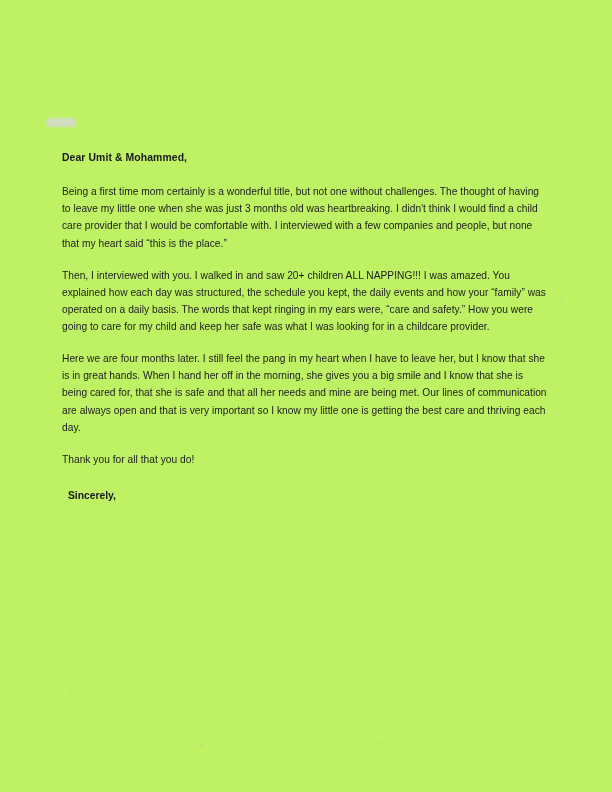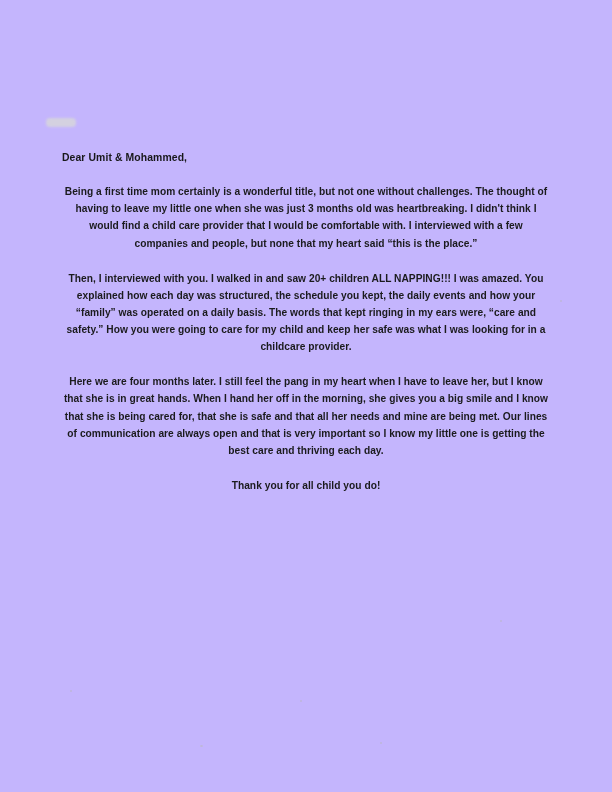--- a/index.html
+++ b/index.html
@@ -11,21 +11,21 @@
     width: 612px;
     height: 792px;
     font-family: "Liberation Sans", sans-serif;
     color: #18181a;
     position: relative;
     overflow: hidden;
   }
   .page {
     position: absolute;
     inset: 0;
-    background: #c4b5fd;
+    background: #bef264;
     padding-left: 17px;
   }
   
   .speckle {
     position: absolute;
     background: #b9b9bb;
     border-radius: 50%;
     opacity: .55;
   }
   .letter {
@@ -36,24 +36,24 @@
   }
   .salutation {
     font-size: 10.4px;
     font-weight: 700;
     letter-spacing: .1px;
     margin: 0 0 18px 0;
     line-height: 1.45;
   }
   .para {
     font-size: 10.2px;
-    font-weight: 700;
+    font-weight: 400;
     line-height: 1.68;
-    margin: 18px 0 15px 0;
-    text-align: center;
+    margin: 12px 0 15px 0;
+    text-align: left;
     letter-spacing: .03px;
     color: #1b1b1d;
   }
   .closing {
     font-size: 10.3px;
     font-weight: 700;
     margin: 20px 0 0 6px;
     line-height: 1.5;
   }
   .sig-block {
@@ -110,18 +110,19 @@
   <div class="speckle" style="left:70px;top:690px;width:2px;height:2px;"></div>
   <div class="speckle" style="left:300px;top:700px;width:2px;height:2px;"></div>
 
   <div class="letter">
 
     <p class="salutation">Dear Umit &amp; Mohammed,</p>
 
     <p class="para">Being a first time mom certainly is a wonderful title, but not one without challenges.  The thought of having to leave my little one when she was just 3 months old was heartbreaking.  I didn't think I would find a child care provider that I would be comfortable with.  I interviewed with a few companies and people, but none that my heart said “this is the place.”</p>
     <p class="para">Then, I interviewed with you.  I walked in and saw 20+ children ALL NAPPING!!!  I was amazed.  You explained how each day was structured, the schedule you kept, the daily events and how your “family” was operated on a daily basis.  The words that kept ringing in my ears were, “care and safety.”  How you were going to care for my child and keep her safe was what I was looking for in a childcare provider.</p>
     <p class="para">Here we are four months later.  I still feel the pang in my heart when I have to leave her, but I know that she is in great hands.  When I hand her off in the morning, she gives you a big smile and I know that she is being cared for, that she is safe and that all her needs and mine are being met.  Our lines of communication are always open and that is very important so I know my little one is getting the best care and thriving each day.</p>
-    <p class="para">Thank you for all child you do!</p>
+    <p class="para">Thank you for all that you do!</p>
 
+    <p class="closing">Sincerely,</p>
 
 
   </div>
 </div>
 
 </body></html>

